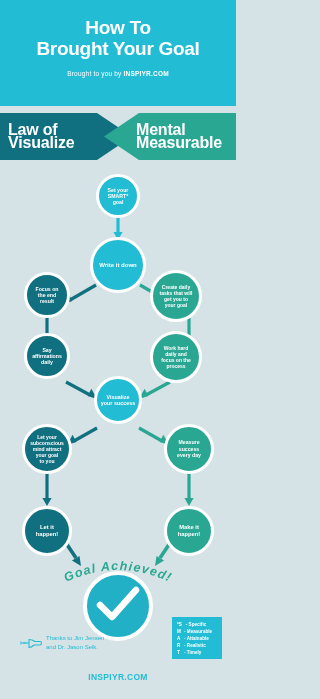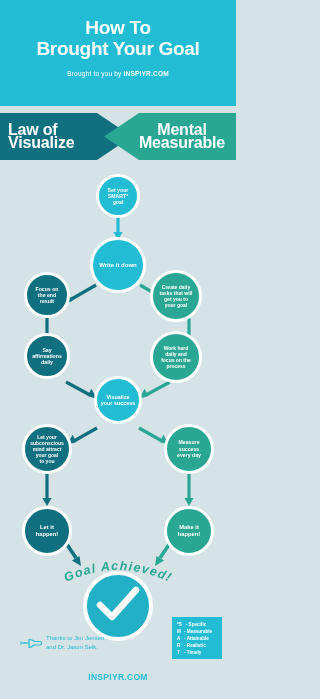--- a/index.html
+++ b/index.html
@@ -40,21 +40,21 @@
   .arrow-r {
     position:absolute; right:0; top:0; width:132px; height:47px;
     background:#2aa793;
     clip-path:polygon(35px 0, 132px 0, 132px 100%, 35px 100%, 0 50%);
   }
   .arrow-l .lbl, .arrow-r .lbl {
     position:absolute; color:#ffffff; font-weight:bold;
     font-size:16px; line-height:13px; letter-spacing:-0.2px;
   }
   .arrow-l .lbl { left:8px; top:10px; width:90px; text-align:left; }
-  .arrow-r .lbl { right:8px; top:10px; width:92px; text-align:center; }
+  .arrow-r .lbl { right:8px; top:10px; width:92px; text-align:left; }
 
   
   .node {
     position:absolute; border-radius:50%;
     border:3px solid #ffffff;
     display:flex; align-items:center; justify-content:center;
     text-align:center; color:#ffffff; font-weight:bold;
     padding:3px;
   }
   .node span { display:block; width:100%; }

